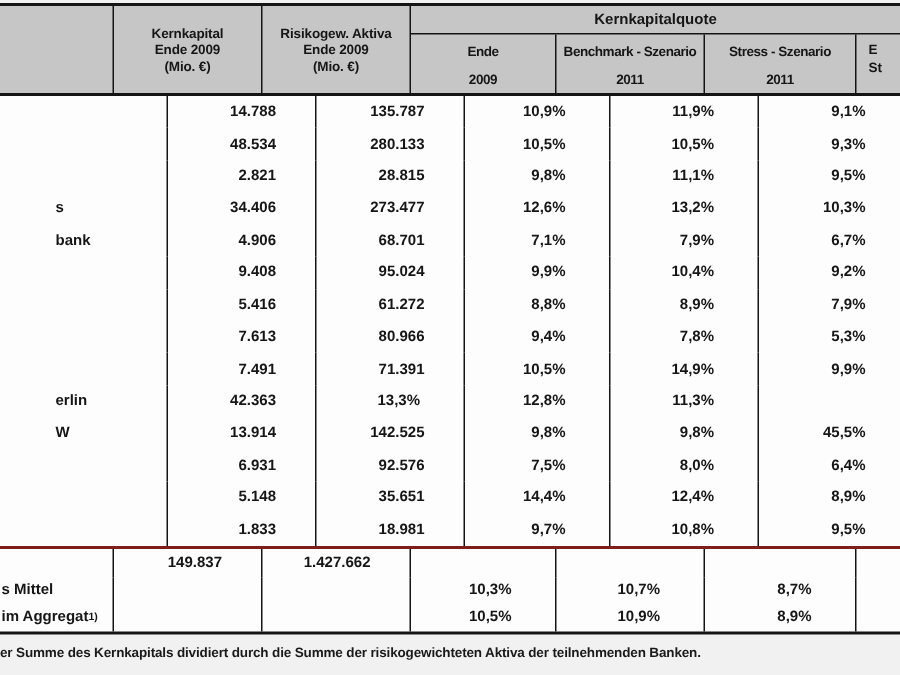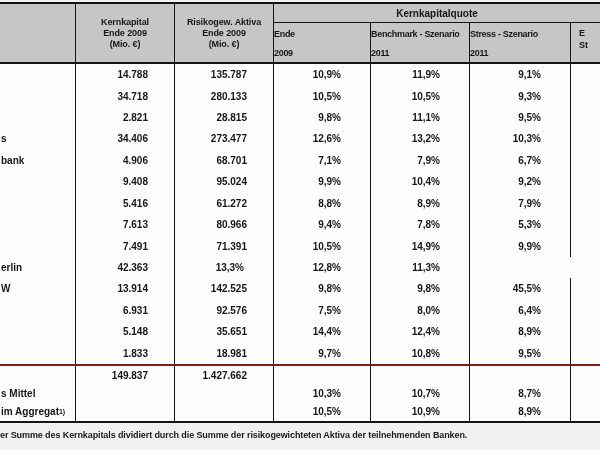--- a/index.html
+++ b/index.html
@@ -37,31 +37,31 @@
   .hkk  { grid-column: 2; grid-row: 1 / 3; }
   .hrwa { grid-column: 3; grid-row: 1 / 3; }
   .band {
     grid-column: 4 / 8; grid-row: 1;
     display: flex; align-items: center; justify-content: center;
     border-bottom: 1.5px solid #141414;
     font-size: 10px;
   }
   .sub {
     grid-row: 2;
-    display: flex; flex-direction: column; justify-content: space-between; 
+    display: flex; flex-direction: column; justify-content: space-between; align-items: center;
     padding: 6px 0 4px; font-size: 9px; letter-spacing: -0.3px; white-space: nowrap;
     overflow: hidden;
   }
   .sub-cut {
     justify-content: flex-start; align-items: flex-start;
     padding: 5px 0 0 8px; gap: 2px; letter-spacing: 0;
   }
   
   .databody { display: flex; flex-direction: column; height: 300px; background: #fdfdfd; }
-  .row { flex: 1; }
+  .row { flex: 1; padding-left: 36px; }
   .cell { display: flex; align-items: center; font-size: 10px; }
   .namecell { padding-left: 1px; justify-content: flex-start; overflow: hidden; }
   .money { justify-content: flex-end; padding-right: 26px; }
   .pct   { justify-content: flex-end; padding-right: 29px; }
   
   .summary {
     border-top: 2px solid #7f1d1d;
     border-bottom: 2.5px solid #141414;
     grid-template-rows: 19px 17px 19px;
     background: #fdfdfd;
@@ -117,21 +117,21 @@
         <div class="cell namecell cr"></div>
         <div class="cell money cr">14.788</div>
         <div class="cell money cr">135.787</div>
         <div class="cell pct cr">10,9%</div>
         <div class="cell pct cr">11,9%</div>
         <div class="cell pct cr">9,1%</div>
         <div class="cell"></div>
       </div>
       <div class="grid row">
         <div class="cell namecell cr"></div>
-        <div class="cell money cr">34.718</div>
+        <div class="cell money cr">48.534</div>
         <div class="cell money cr">280.133</div>
         <div class="cell pct cr">10,5%</div>
         <div class="cell pct cr">10,5%</div>
         <div class="cell pct cr">9,3%</div>
         <div class="cell"></div>
       </div>
       <div class="grid row">
         <div class="cell namecell cr"></div>
         <div class="cell money cr">2.821</div>
         <div class="cell money cr">28.815</div>

